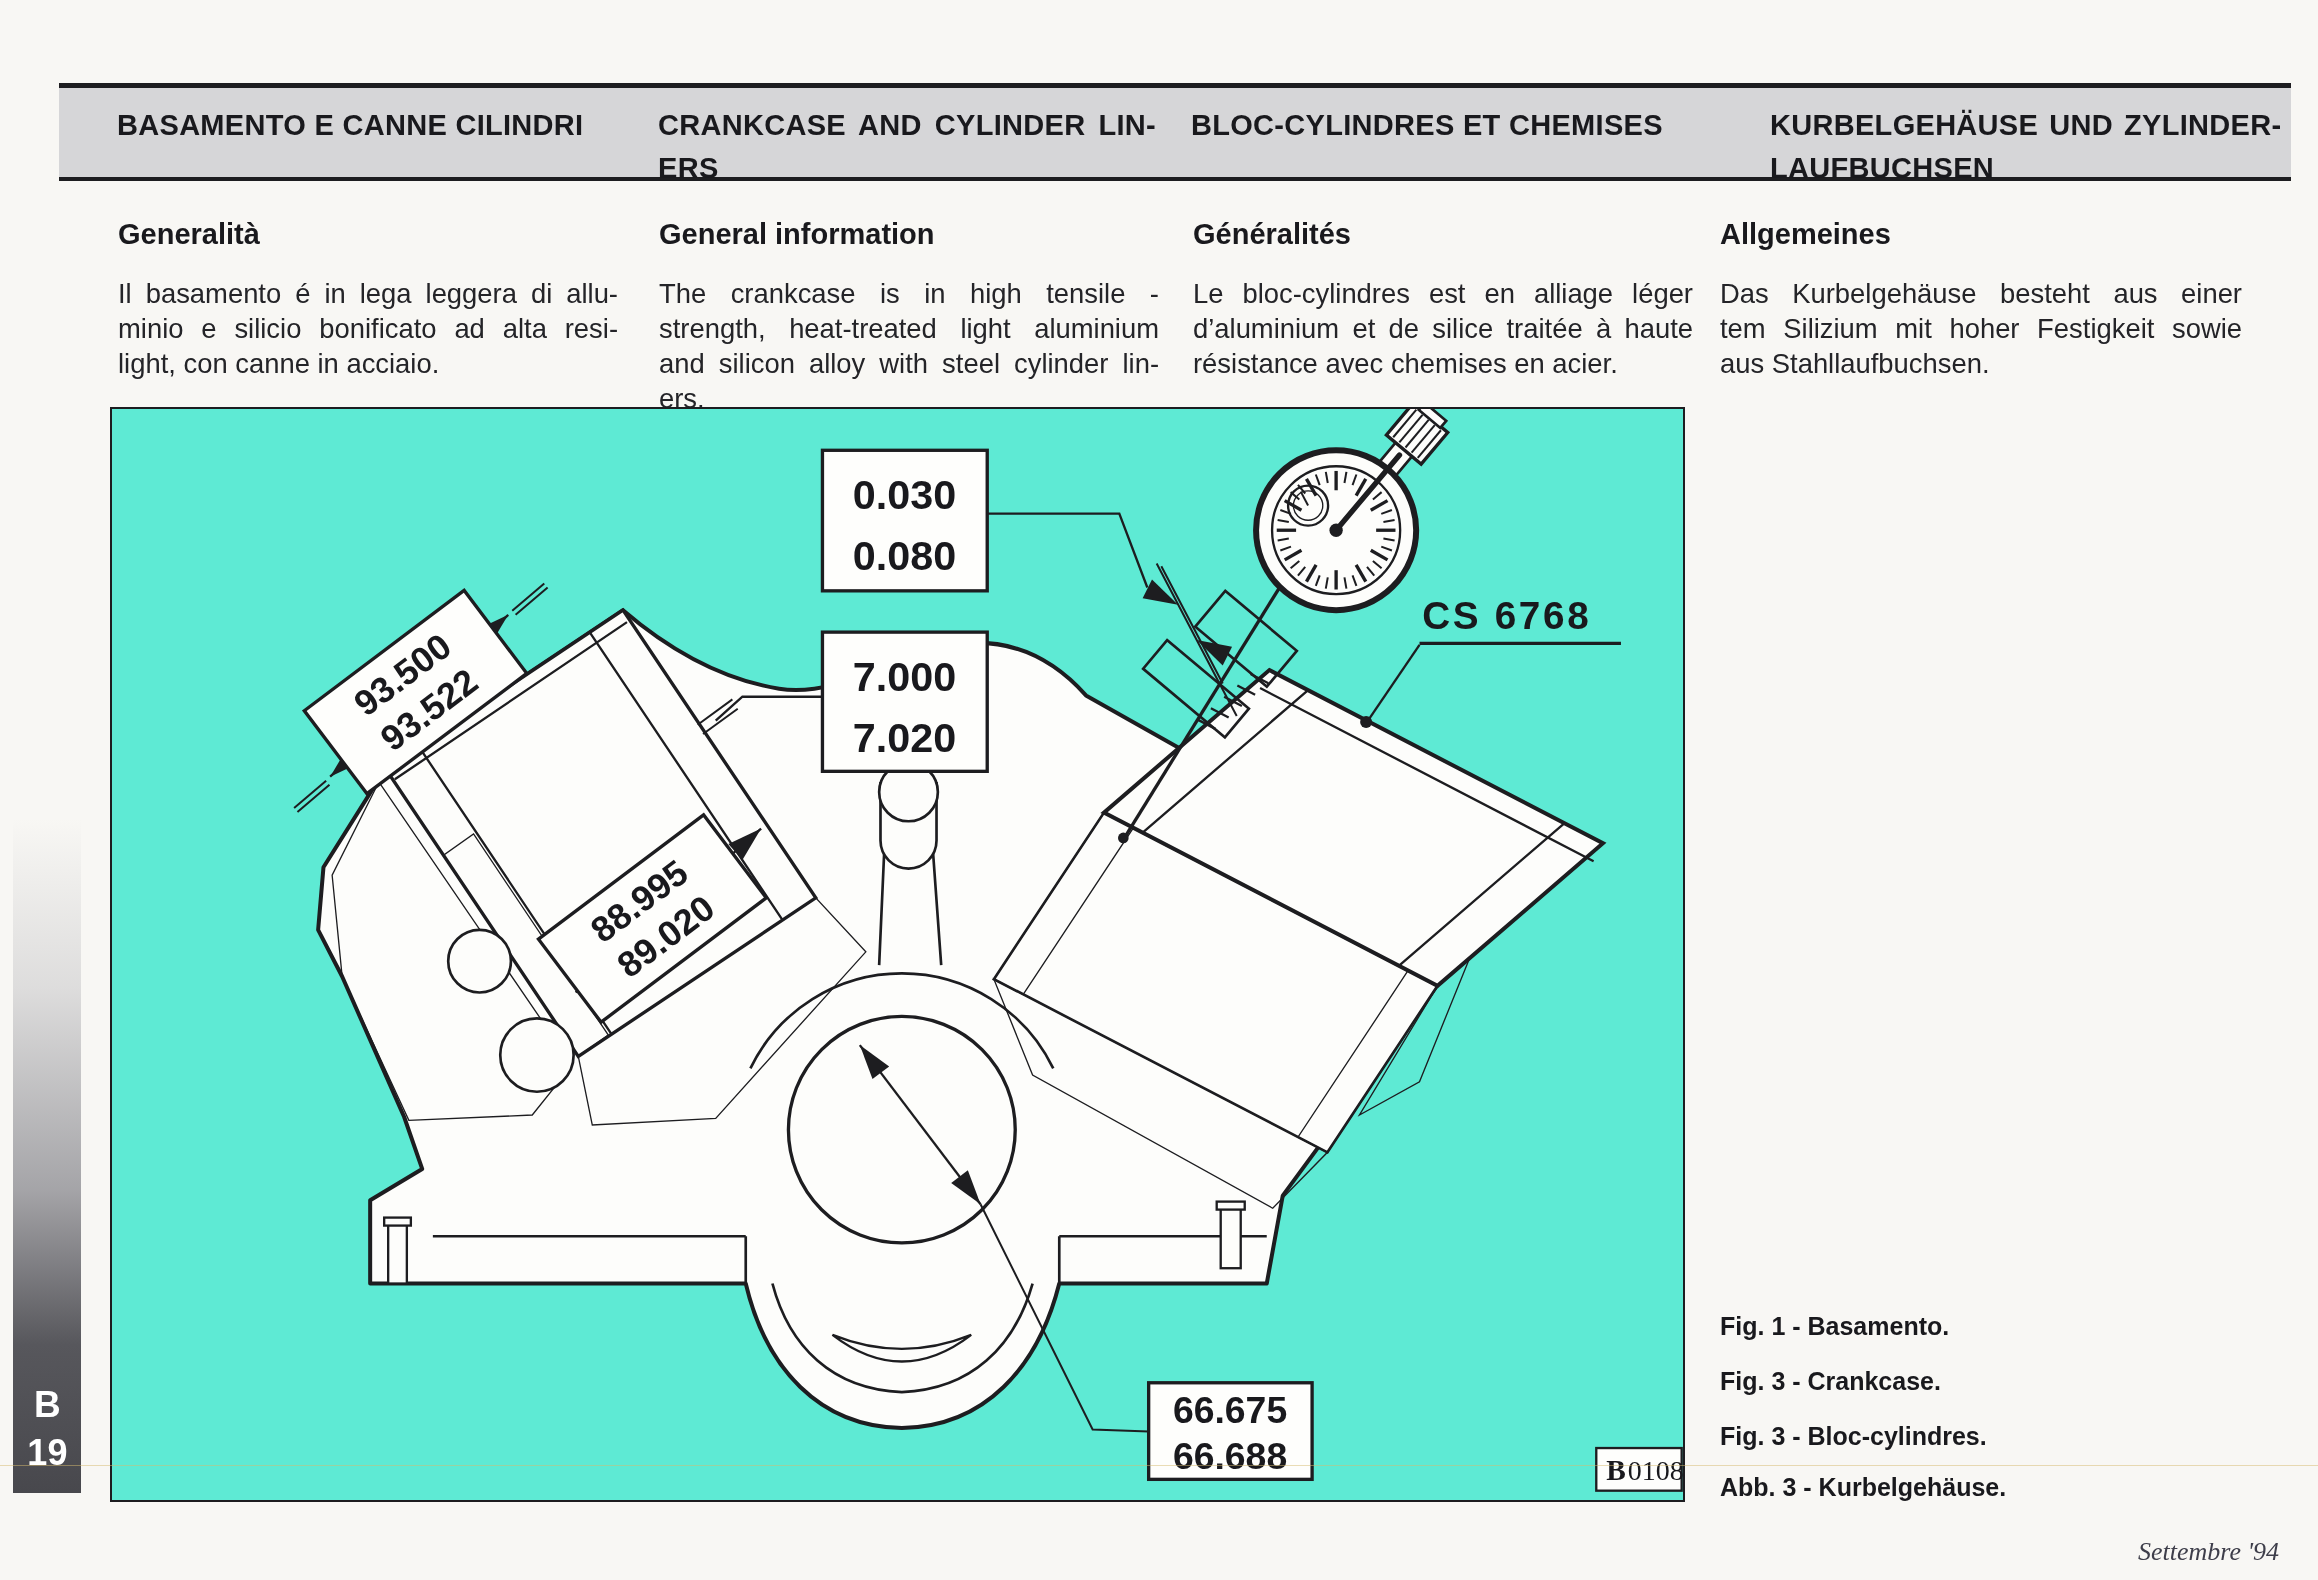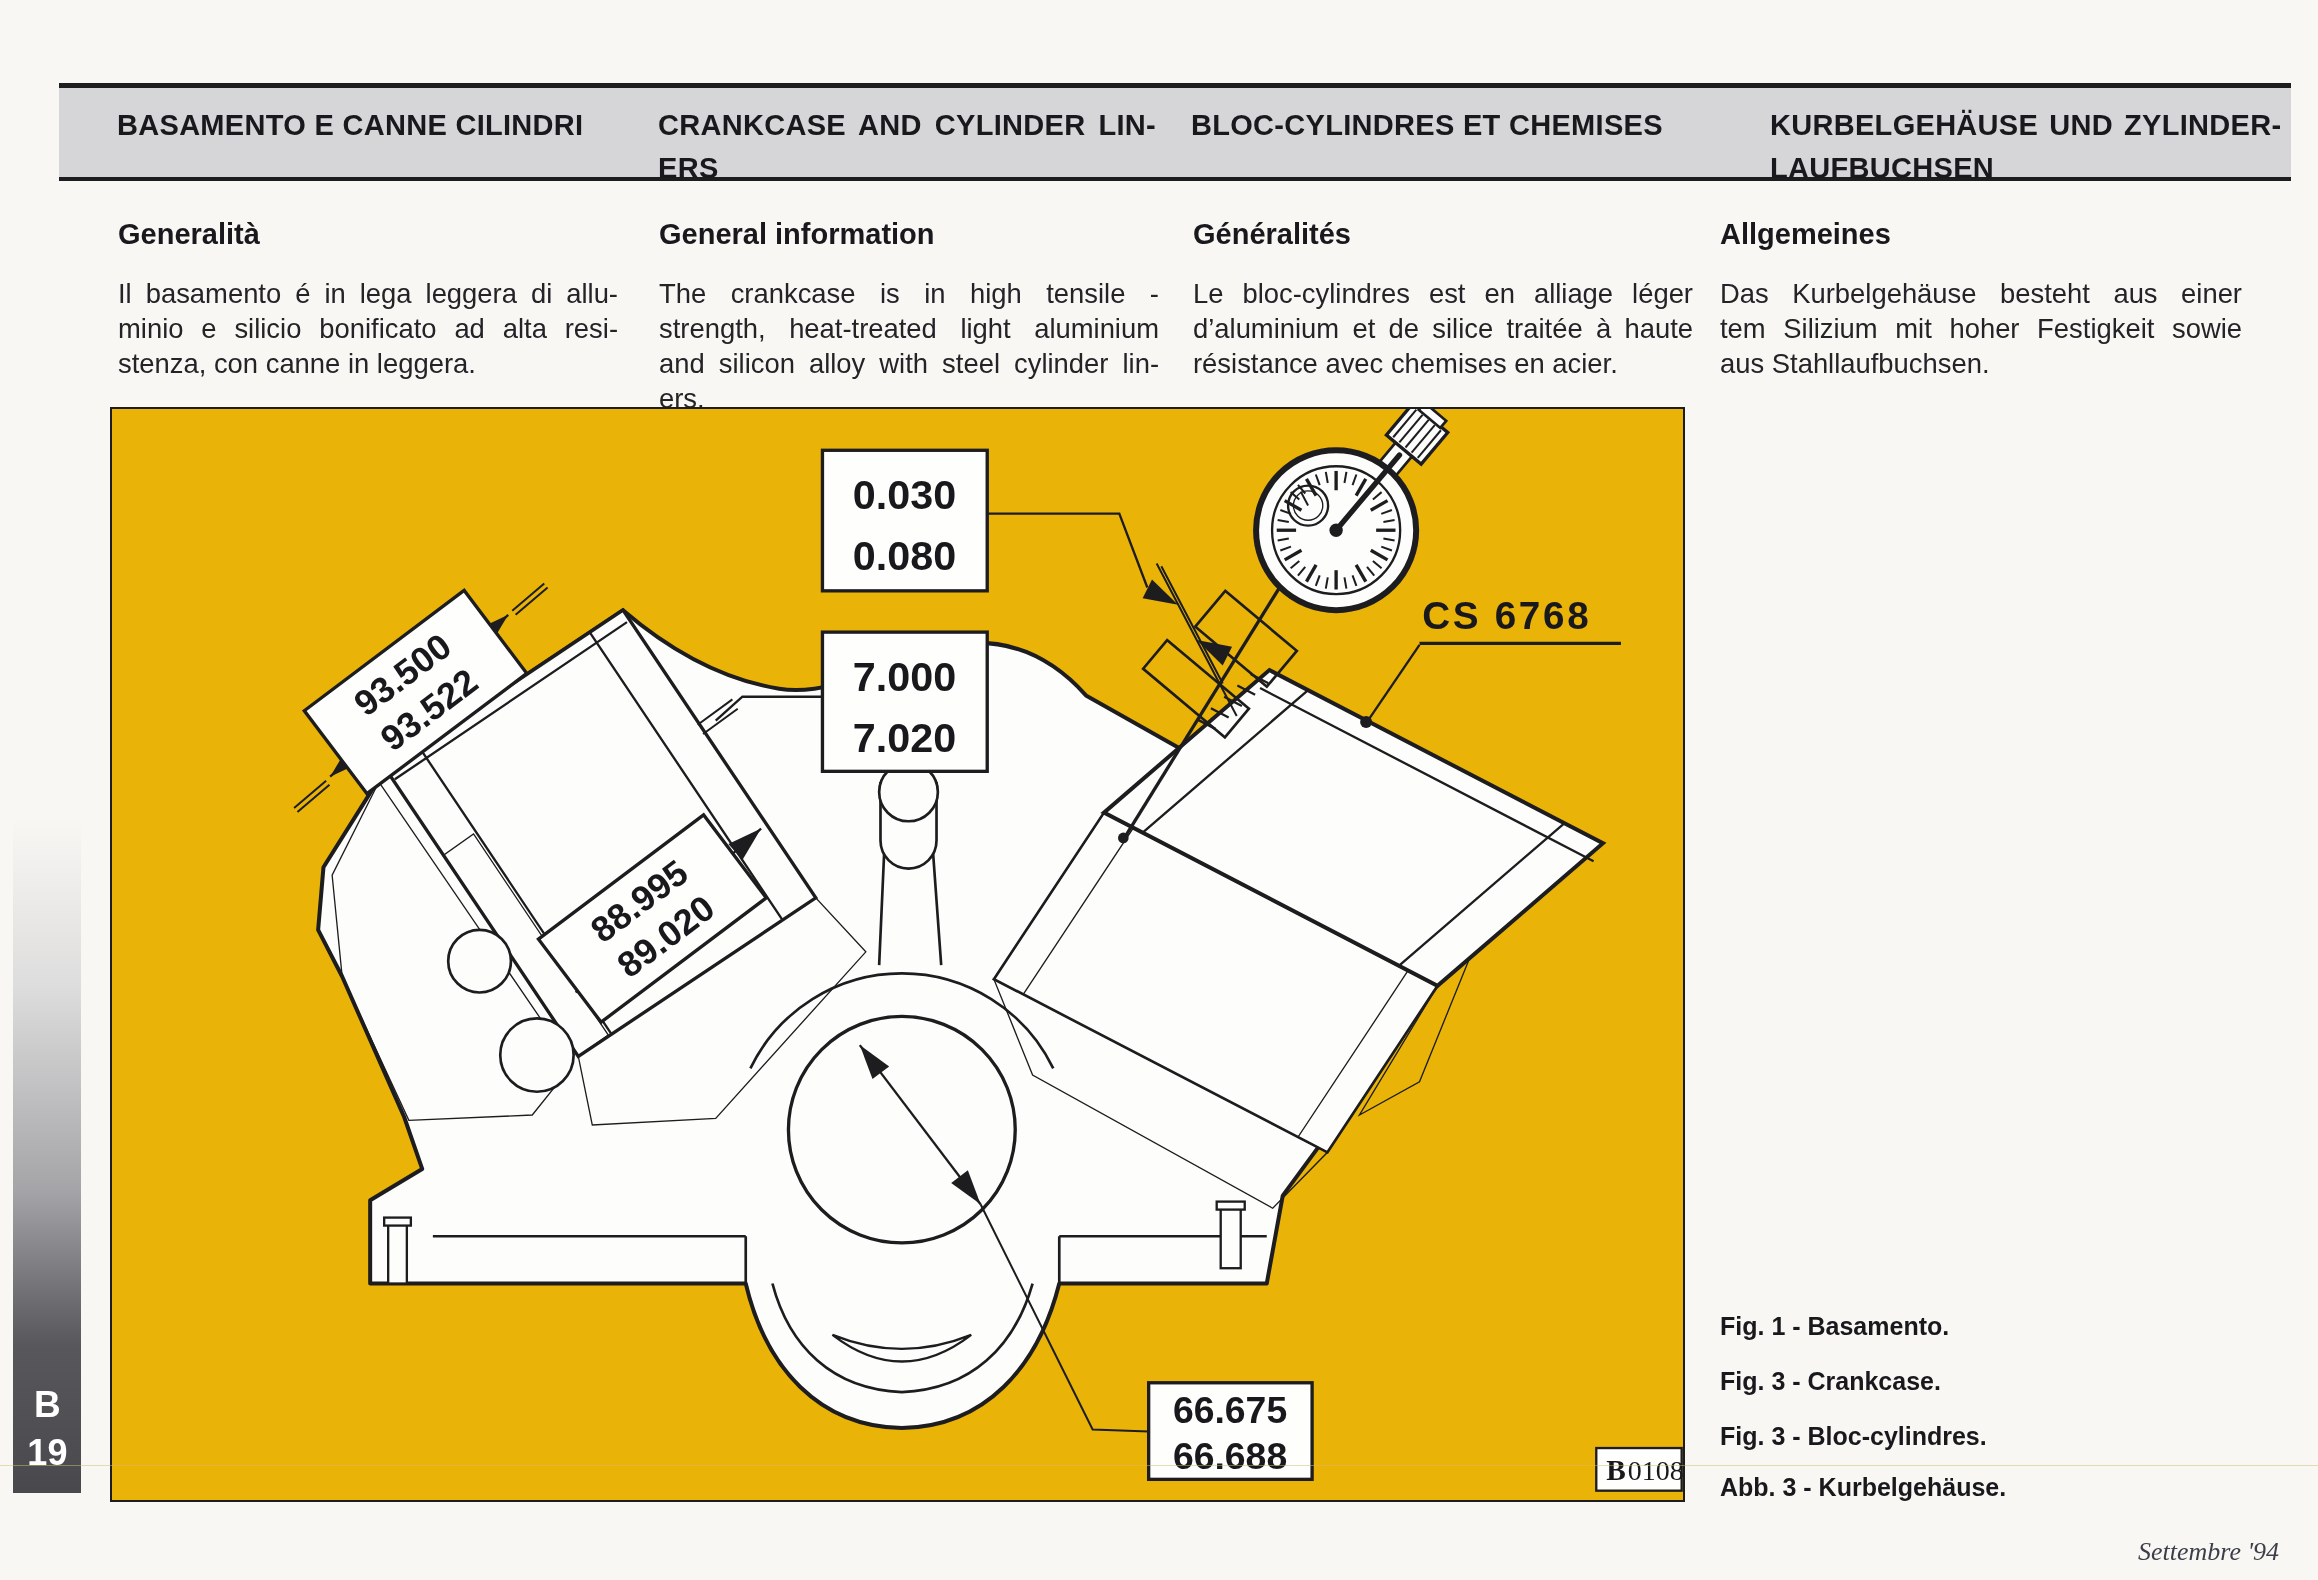--- a/index.html
+++ b/index.html
@@ -19,21 +19,21 @@
 
   
   .col { position:absolute; width:500px; }
   .c-it { left:118px; } .c-en { left:659px; } .c-fr { left:1193px; } .c-de { left:1720px; width:522px; }
   .col .heading { position:absolute; top:0; font-size:29px; font-weight:bold; color:#19191d; }
   .col .para { position:absolute; top:58px; width:100%; font-size:27.4px; line-height:35px; color:#242428; }
   .jl { text-align:justify; text-align-last:justify; }
 
   
   .frame { position:absolute; left:110px; top:407px; width:1575px; height:1095px;
-           border:2.7px solid #1d1d20; background:#eab308; }
+           border:2.7px solid #1d1d20; background:#5eead4; }
   .frame svg { position:absolute; inset:0; width:100%; height:100%; }
 
   .caption { position:absolute; left:1720px; font-size:25px; font-weight:bold; color:#19191d; }
 
   
   .tab { position:absolute; left:13.4px; top:819px; width:68px; height:674px;
          background:linear-gradient(to bottom, rgba(175,175,180,0) 0%, rgba(160,160,166,.30) 25%,
                     rgba(120,120,127,.65) 55%, #57575c 78%, #48484d 100%); }
   .tab .letter { position:absolute; bottom:67px; width:100%; text-align:center;
                  color:#fff; font-size:37px; font-weight:bold; }
@@ -74,21 +74,21 @@
       <div>KURBELGEHÄUSE UND ZYLINDER-</div>
       <div>LAUFBUCHSEN</div>
     </div>
   </div>
 
   <div class="col c-it" style="top:218px;">
     <div class="heading">Generalità</div>
     <div class="para">
       <div class="jl">Il basamento é in lega leggera di allu-</div>
       <div class="jl">minio e silicio bonificato ad alta resi-</div>
-      <div>stenza, con canne in leggera.</div>
+      <div>light, con canne in acciaio.</div>
       <div></div>
     </div>
   </div>
   <div class="col c-en" style="top:218px;">
     <div class="heading">General information</div>
     <div class="para">
       <div class="jl">The crankcase is in high tensile -</div>
       <div class="jl">strength, heat-treated light aluminium</div>
       <div class="jl">and silicon alloy with steel cylinder lin-</div>
       <div>ers.</div>

